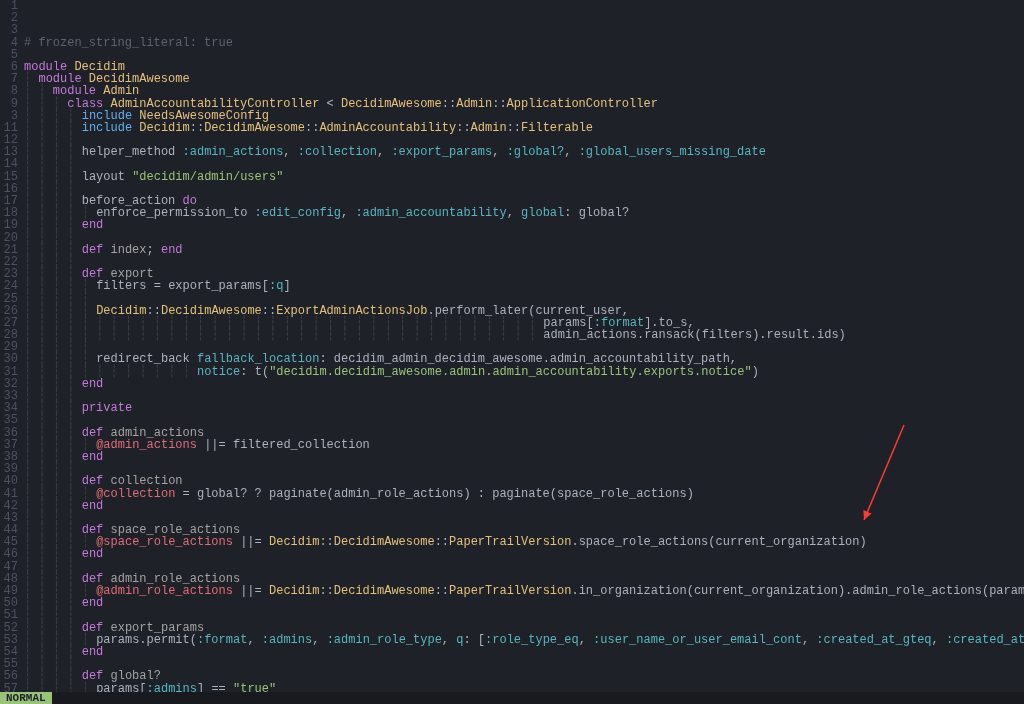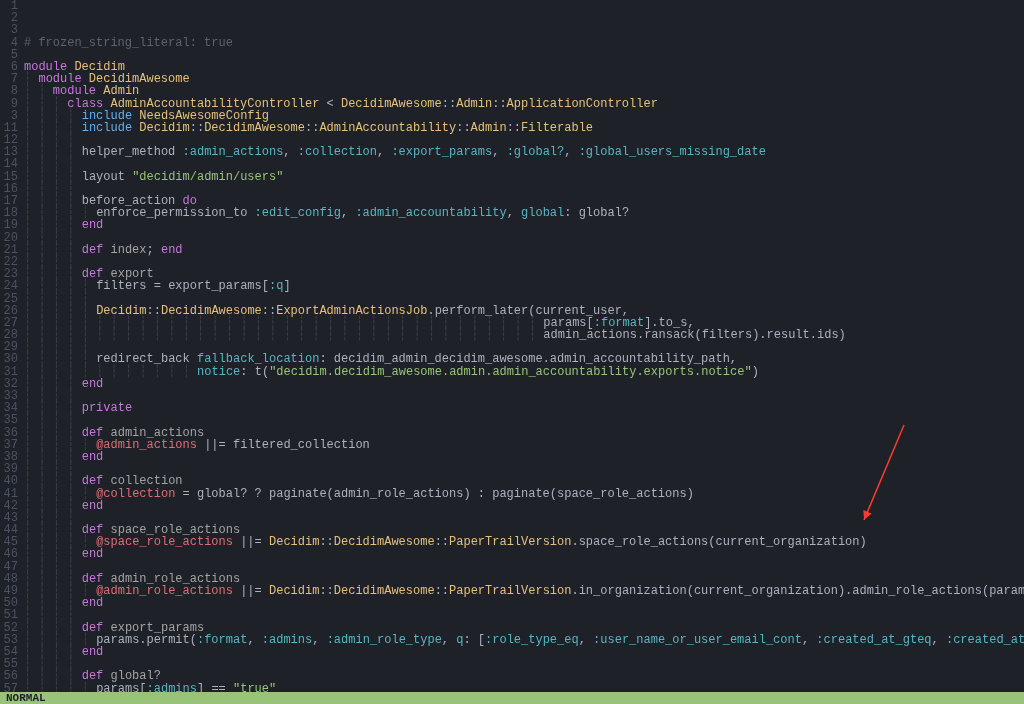--- a/index.html
+++ b/index.html
@@ -33,21 +33,20 @@
     position: relative;
   }
   .code .line { height: 12.2px; }
   .statusbar {
     height: 12px;
     line-height: 12px;
     background: #181a1f;
     color: #9da5b4;
     display: flex;
     font-size: 11px;
-    flex-direction: column;
   }
   .mode {
     background: #98c379;
     color: #1e2127;
     padding: 0 6px;
     font-weight: bold;
   }
   .filepath { padding: 0 6px; }
   .mod { color: #e06c75; }
   .c-comment { color: #5c6370; }

